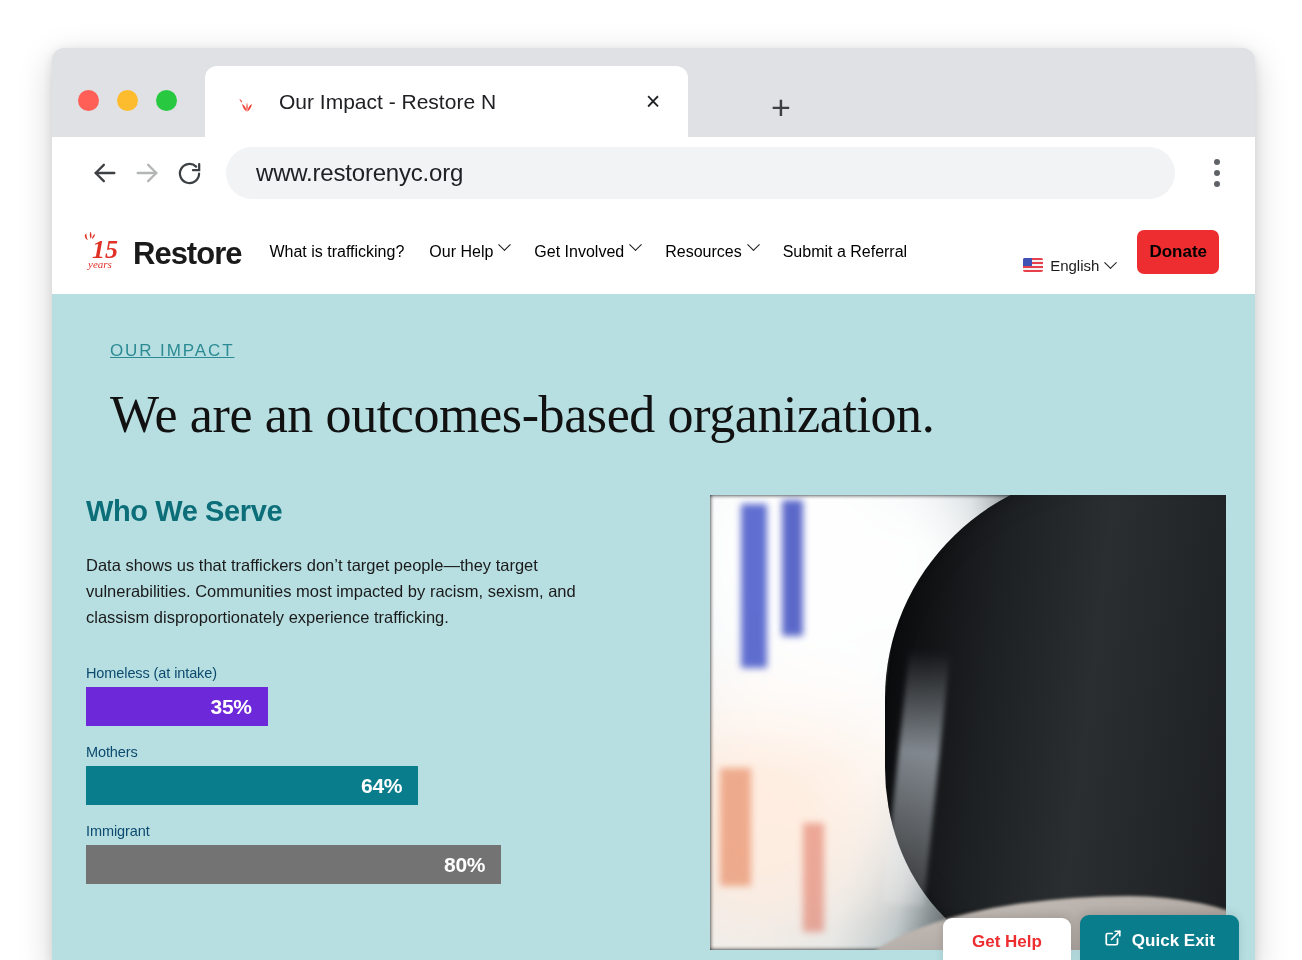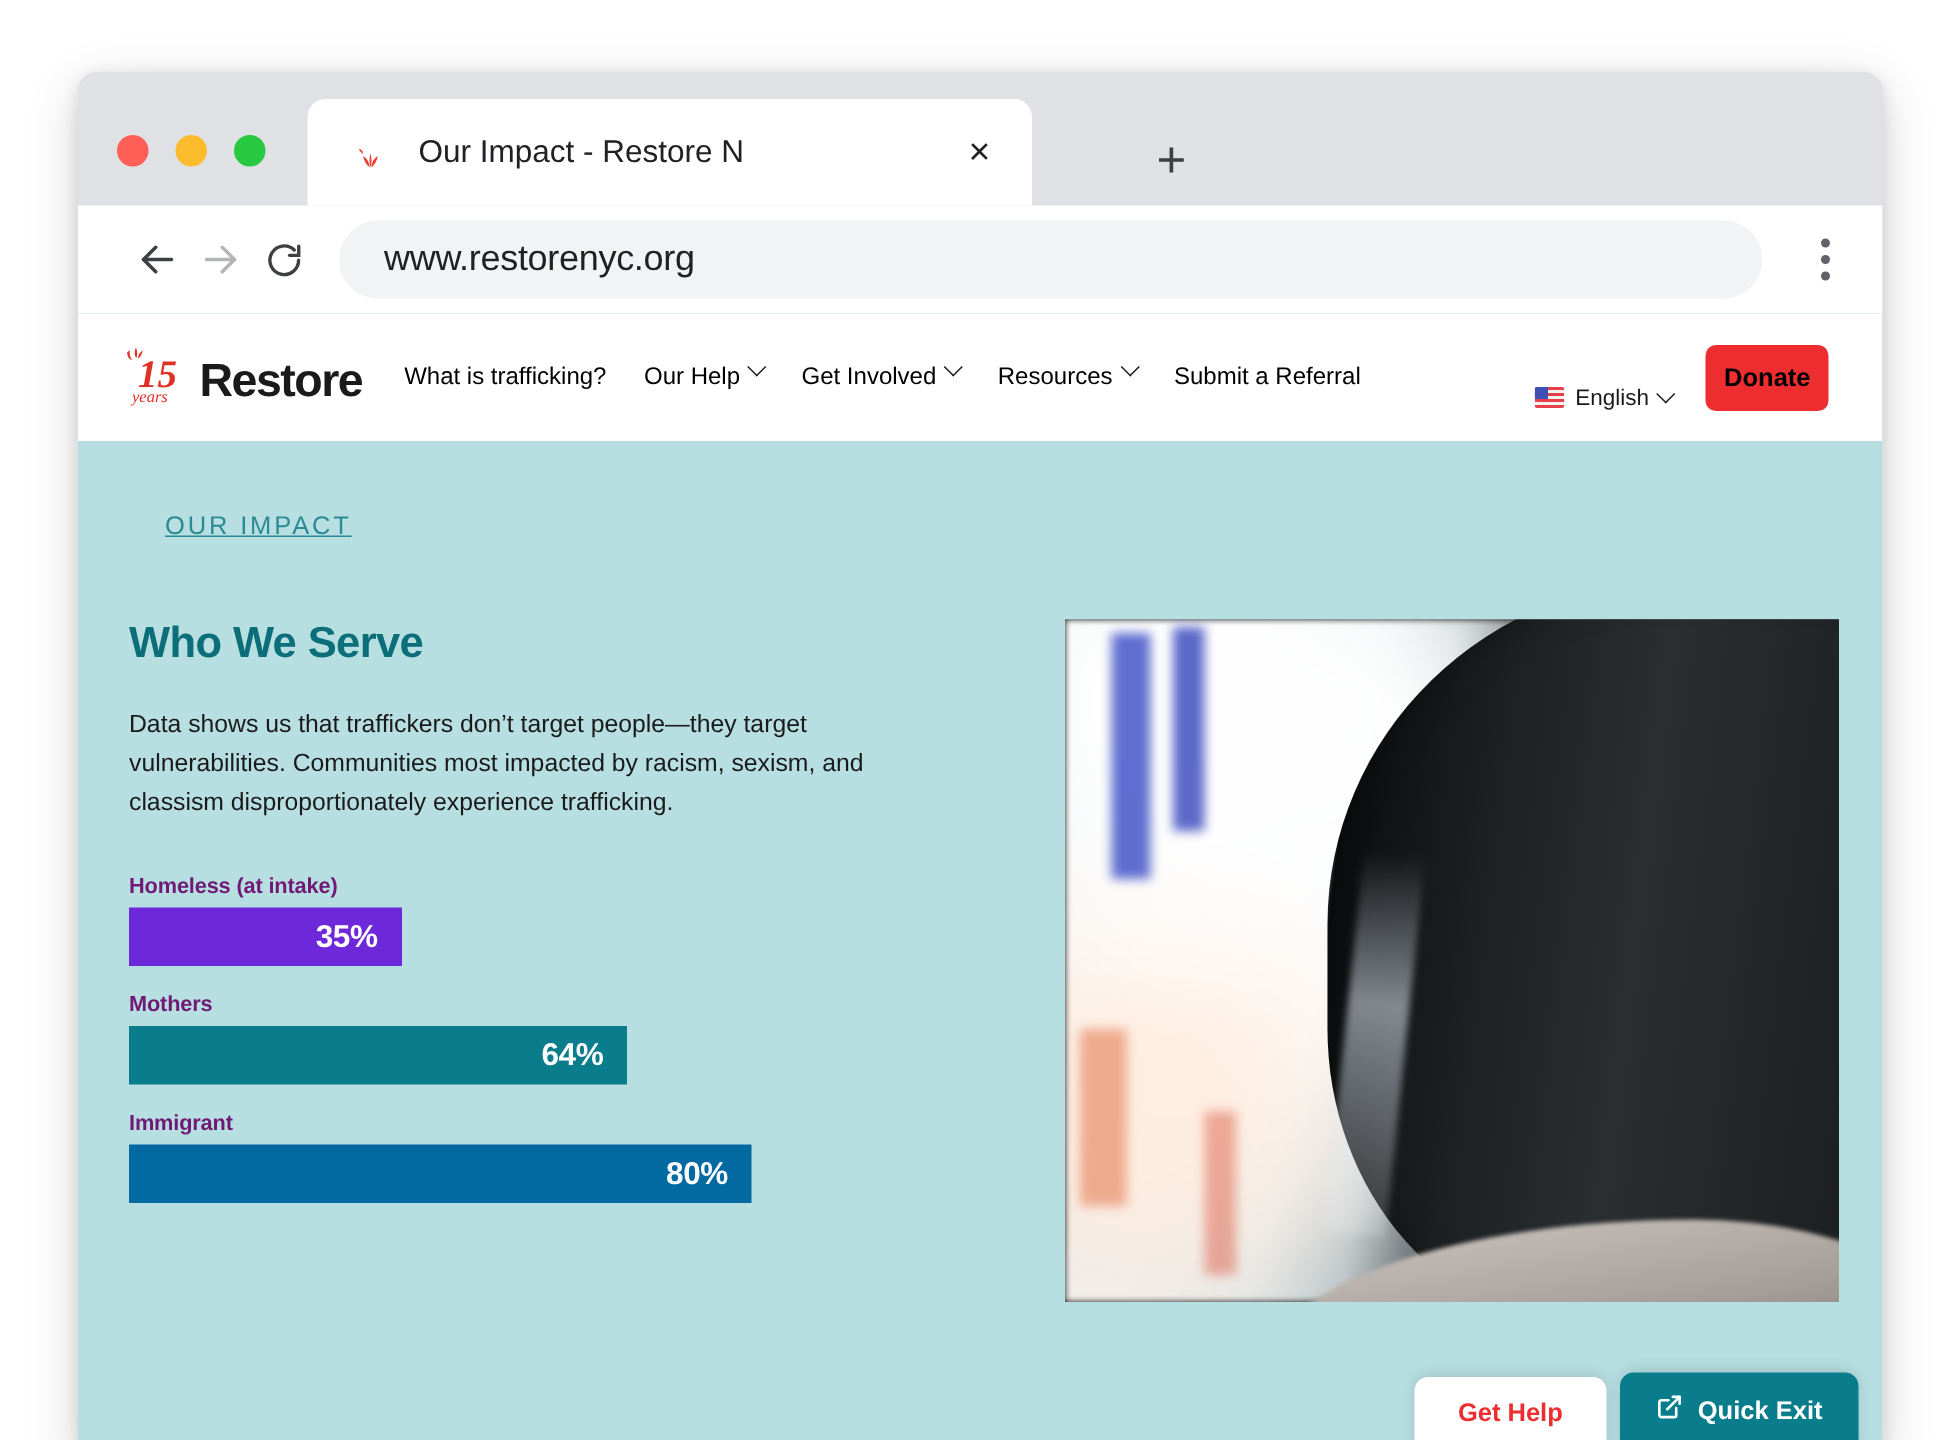--- a/index.html
+++ b/index.html
@@ -278,22 +278,22 @@
     font-size: 16.5px;
     line-height: 1.58;
     color: #1a1a1a;
     max-width: 525px;
   }
 
   #stat-list { margin-top: 35px; }
   .stat-row { margin-bottom: 18px; }
   .stat-label {
     font-size: 14.5px;
-    font-weight: 700;
-    color: #701a75;
+    font-weight: 400;
+    color: #0c4a6e;
     margin-bottom: 6px;
     letter-spacing: -0.1px;
   }
   .stat-track { width: 519px; height: 39px; position: relative; }
   .stat-bar {
     height: 39px;
     background: #0a7d8c;
     display: flex;
     align-items: center;
     justify-content: flex-end;
@@ -534,20 +534,21 @@
             </span>
             <span>English</span>
             <span class="chev"></span>
           </span>
           <button id="donate-button">Donate</button>
         </div>
       </div>
 
       <div id="hero">
         <div id="eyebrow">OUR IMPACT</div>
+        <h1 id="hero-heading">We are an outcomes-based organization.</h1>
       </div>
 
       <div id="content-columns">
 
         <div id="left-column">
           <h2 id="section-title">Who We Serve</h2>
           <p id="section-body">Data shows us that traffickers don’t target people—they target vulnerabilities. Communities most impacted by racism, sexism, and classism disproportionately experience trafficking.</p>
 
           <div id="stat-list">
 
@@ -565,21 +566,21 @@
               <div class="stat-track">
                 <div class="stat-bar" id="bar-1" style="width: 64%; background: rgb(10, 125, 140);">
                   <span class="stat-value">64%</span>
                 </div>
               </div>
             </div>
 
             <div class="stat-row">
               <div class="stat-label">Immigrant</div>
               <div class="stat-track">
-                <div class="stat-bar" id="bar-2" style="width: 80%; background: #0369a1; align-items: center;">
+                <div class="stat-bar" id="bar-2" style="width: 80%; background: #737373; align-items: center;">
                   <span class="stat-value">80%</span>
                 </div>
               </div>
             </div>
 
           </div>
         </div>
 
         <div id="right-column">
           <div id="hero-image">

